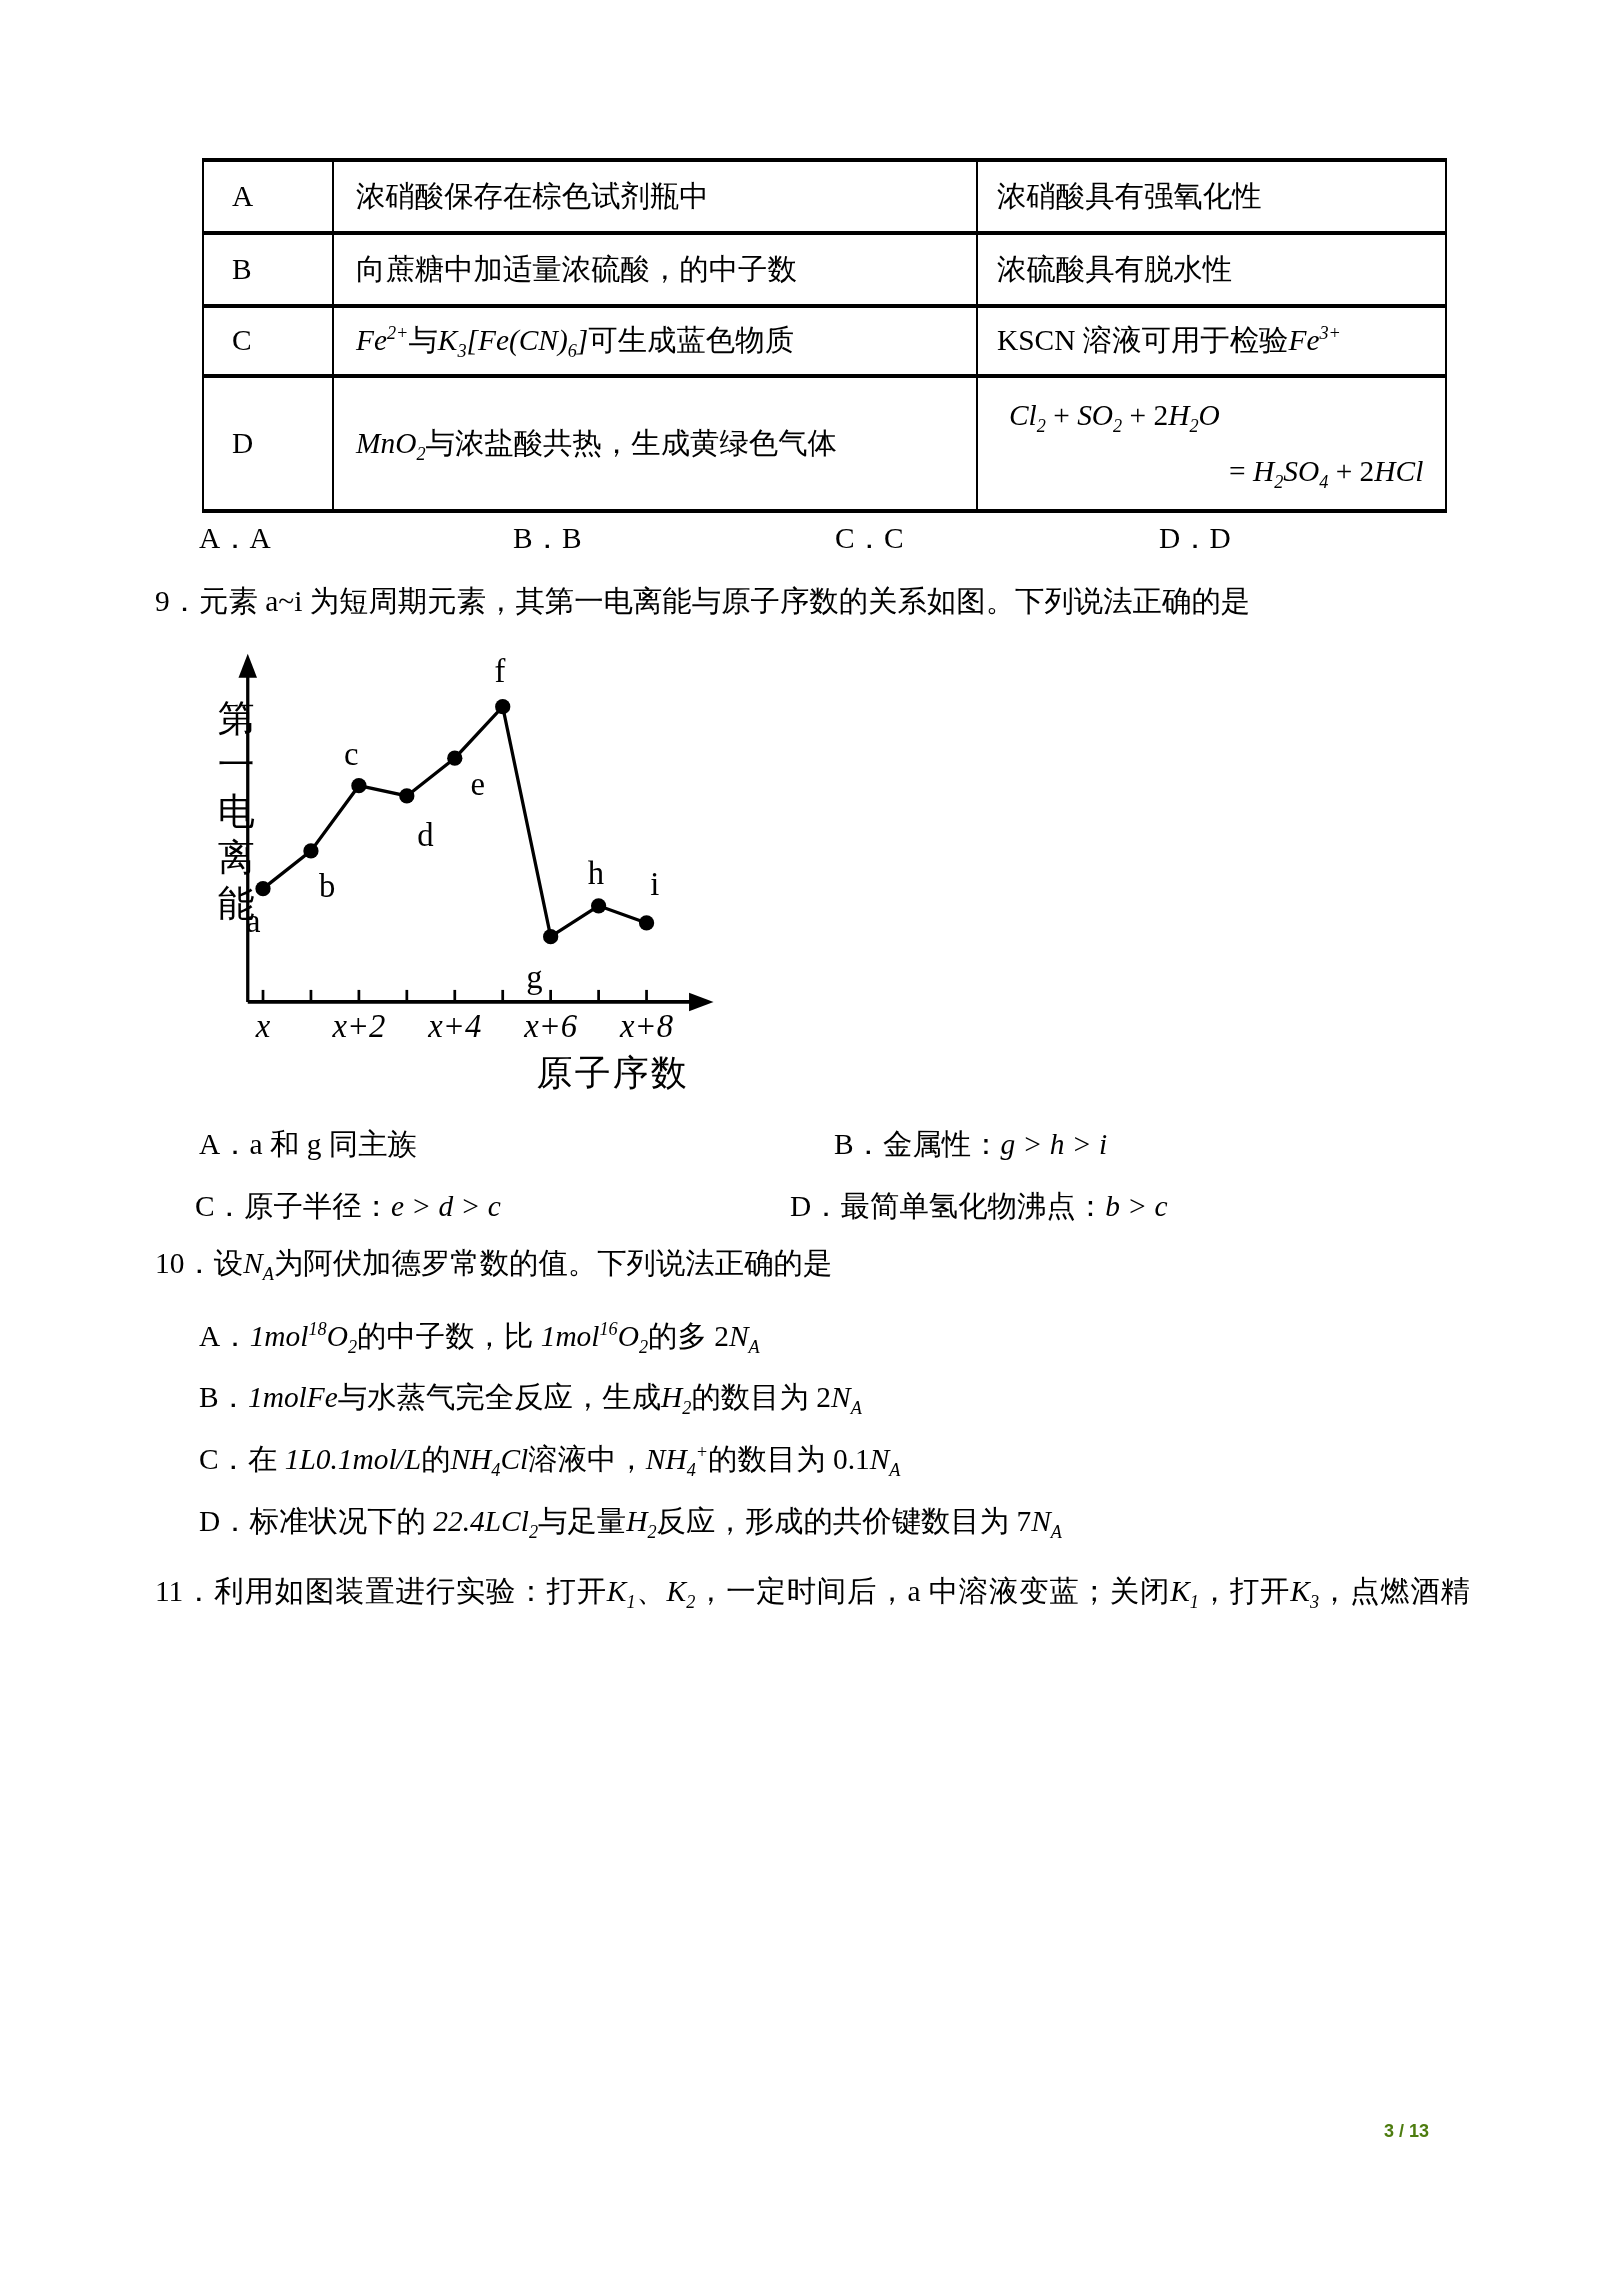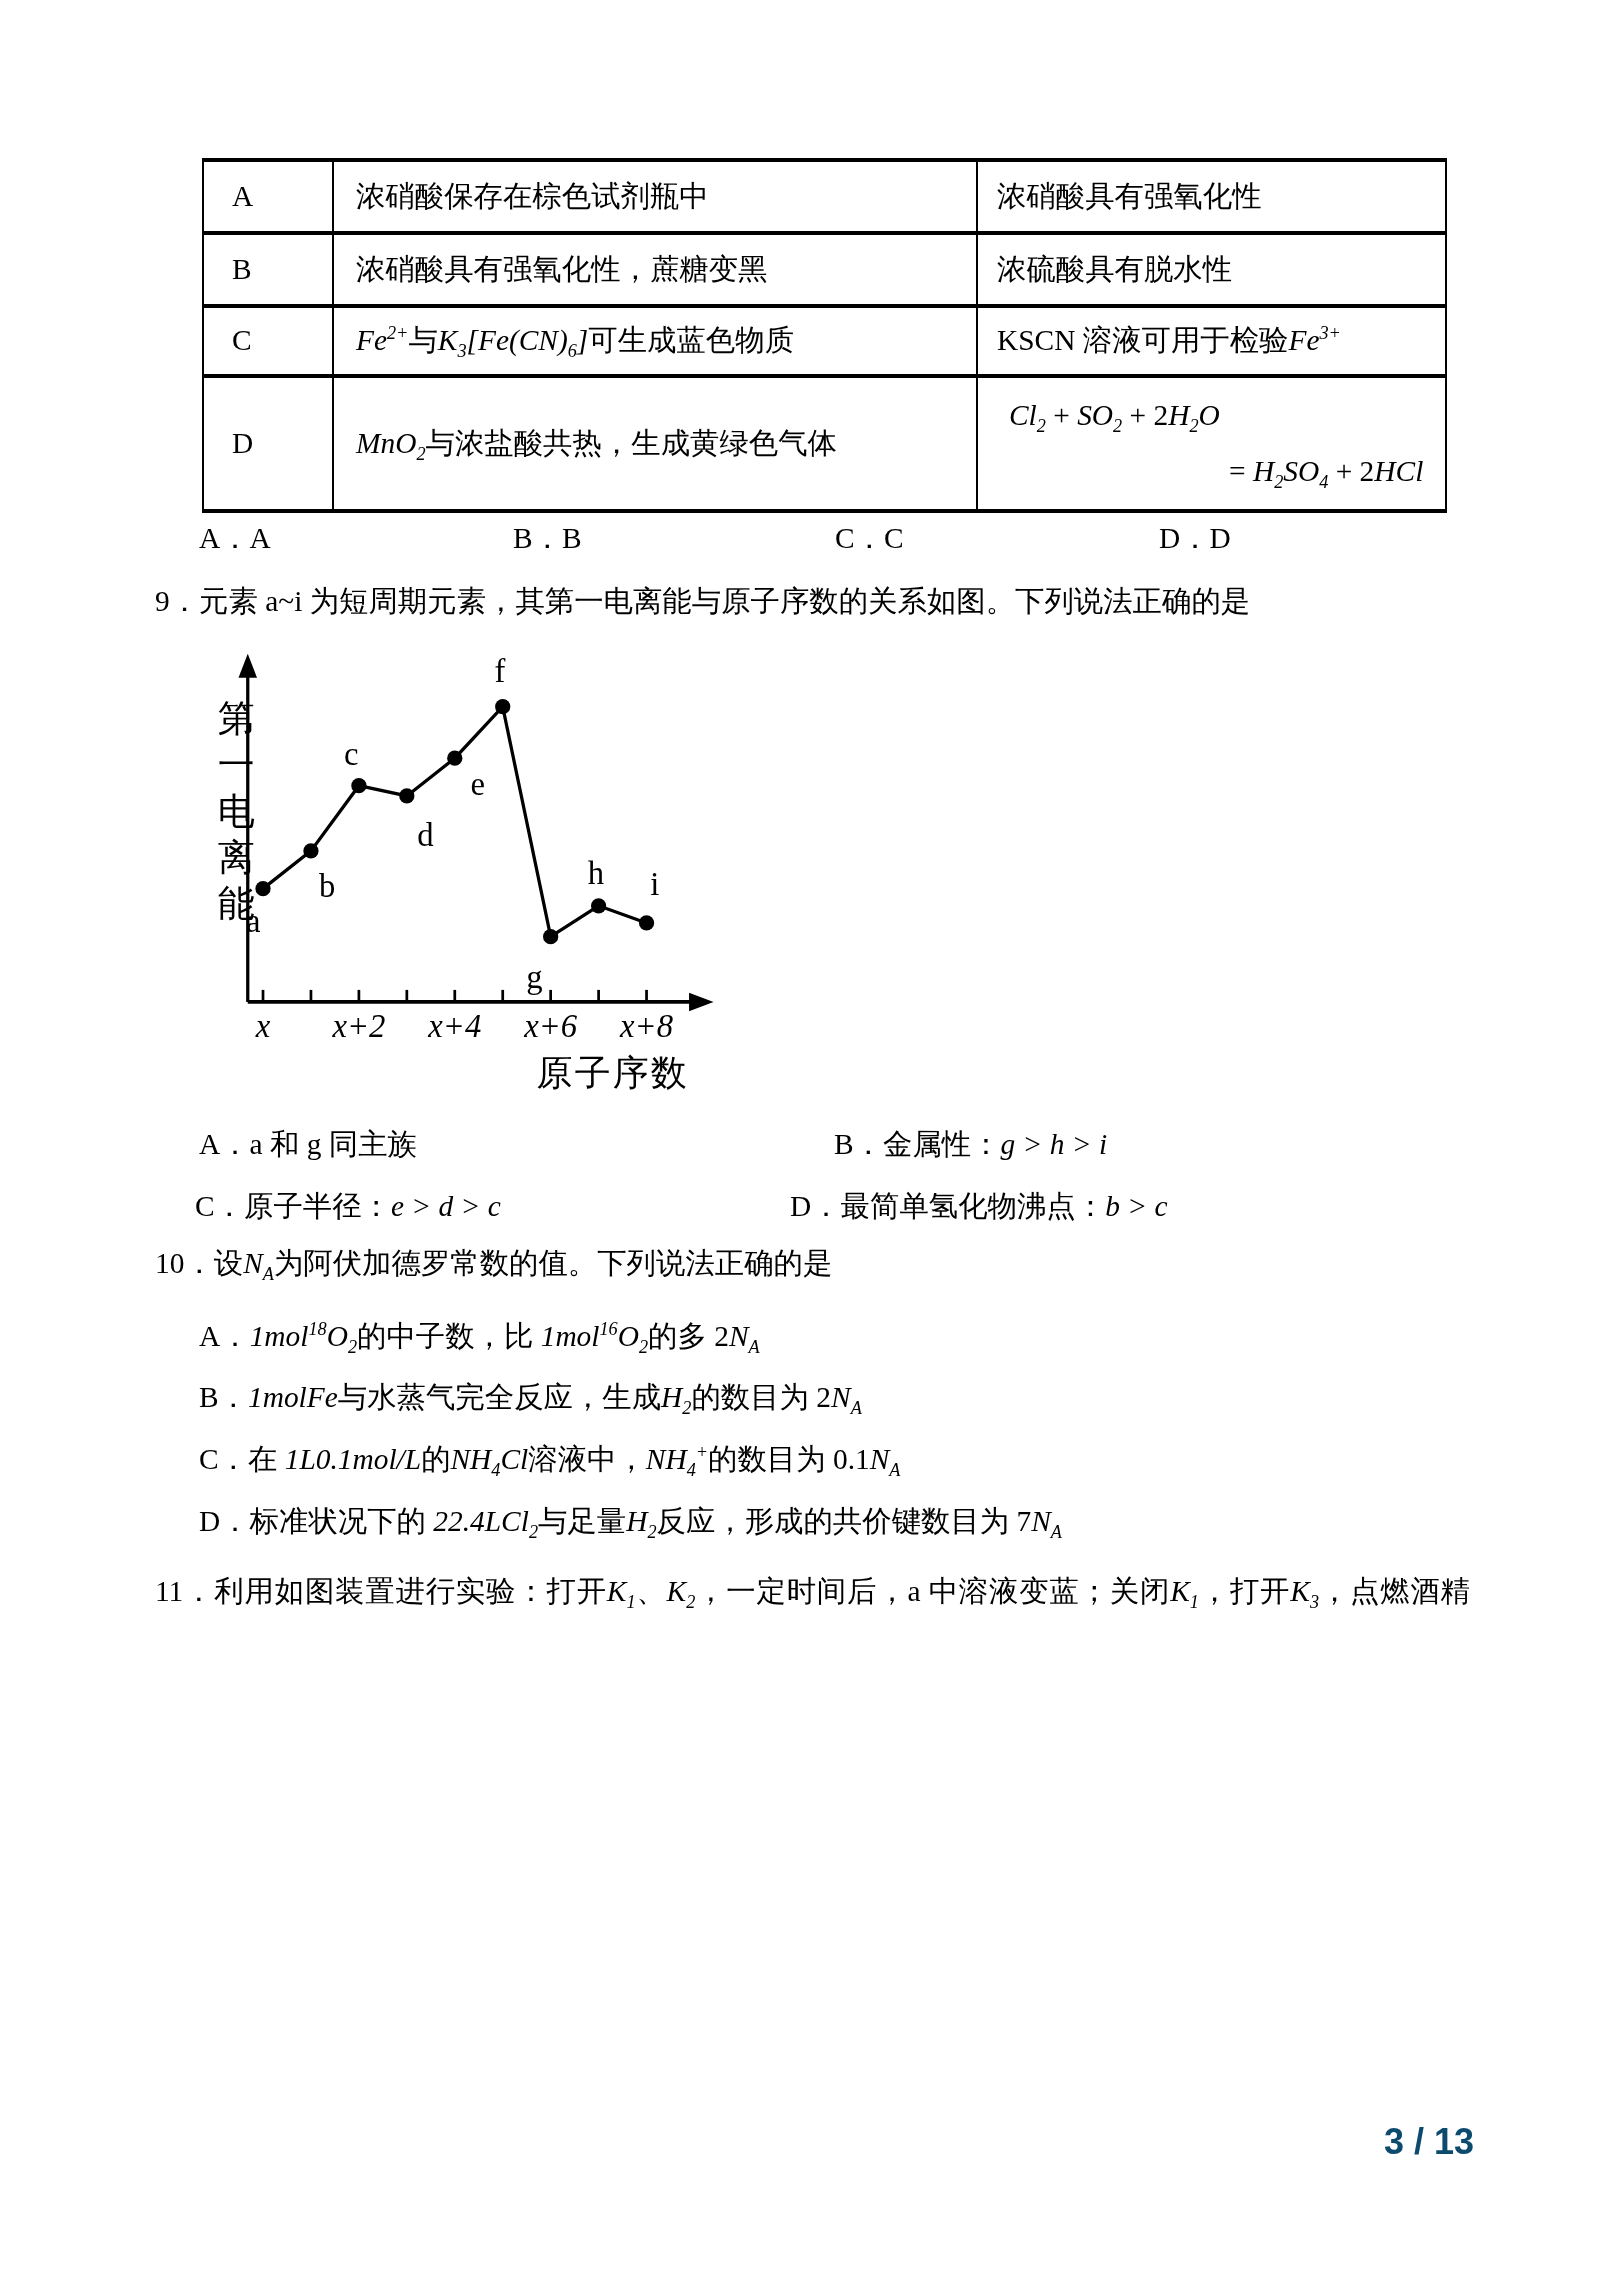--- a/index.html
+++ b/index.html
@@ -57,22 +57,22 @@
   sub,sup{font-size:62%; line-height:0;}
   
   .chart{position:absolute; left:196px; top:649px;}
   .chart text{font-family:"Liberation Serif","DejaVu Serif",serif; fill:#000;}
   
   .footer{
     position:absolute;
     left:1384px; top:2121px;
     font-family:"Liberation Sans","DejaVu Sans",sans-serif;
     font-weight:bold;
-    font-size:36px;
-    color:#0c4a6e;
+    font-size:18px;
+    color:#4d7c0f;
   }
 </style>
 </head>
 <body>
 
 <div class="page">
 
   <table class="exam-table">
     <colgroup>
       <col style="width:130px">
@@ -80,21 +80,21 @@
         <col style="width:469px">
     </colgroup>
     <tbody>
       <tr style="height:73px">
         <td class="label-cell">A</td>
         <td class="op-cell"><span>浓硝酸保存在棕色试剂瓶中</span></td>
         <td class="con-cell"><span>浓硝酸具有强氧化性</span></td>
       </tr>
       <tr style="height:73px">
         <td class="label-cell">B</td>
-        <td class="op-cell"><span>浓硝酸具有强氧化性，蔗糖变黑</span></td>
+        <td class="op-cell"><span>向蔗糖中加适量浓硫酸，的中子数</span></td>
         <td class="con-cell"><span>浓硫酸具有脱水性</span></td>
       </tr>
       <tr style="height:70px">
         <td class="label-cell">C</td>
         <td class="op-cell"><span class="it">Fe</span><sup class="it">2+</sup><span>与</span><span class="it">K</span><sub class="it">3</sub><span class="it">[Fe(CN)</span><sub class="it">6</sub><span class="it">]</span><span>可生成蓝色物质</span></td>
         <td class="con-cell"><span>KSCN 溶液可用于检验</span><span class="it">Fe</span><sup class="it">3+</sup></td>
       </tr>
       <tr style="height:135px">
         <td class="label-cell">D</td>
         <td class="op-cell"><span class="it">MnO</span><sub class="it">2</sub><span>与浓盐酸共热，生成黄绿色气体</span></td>

